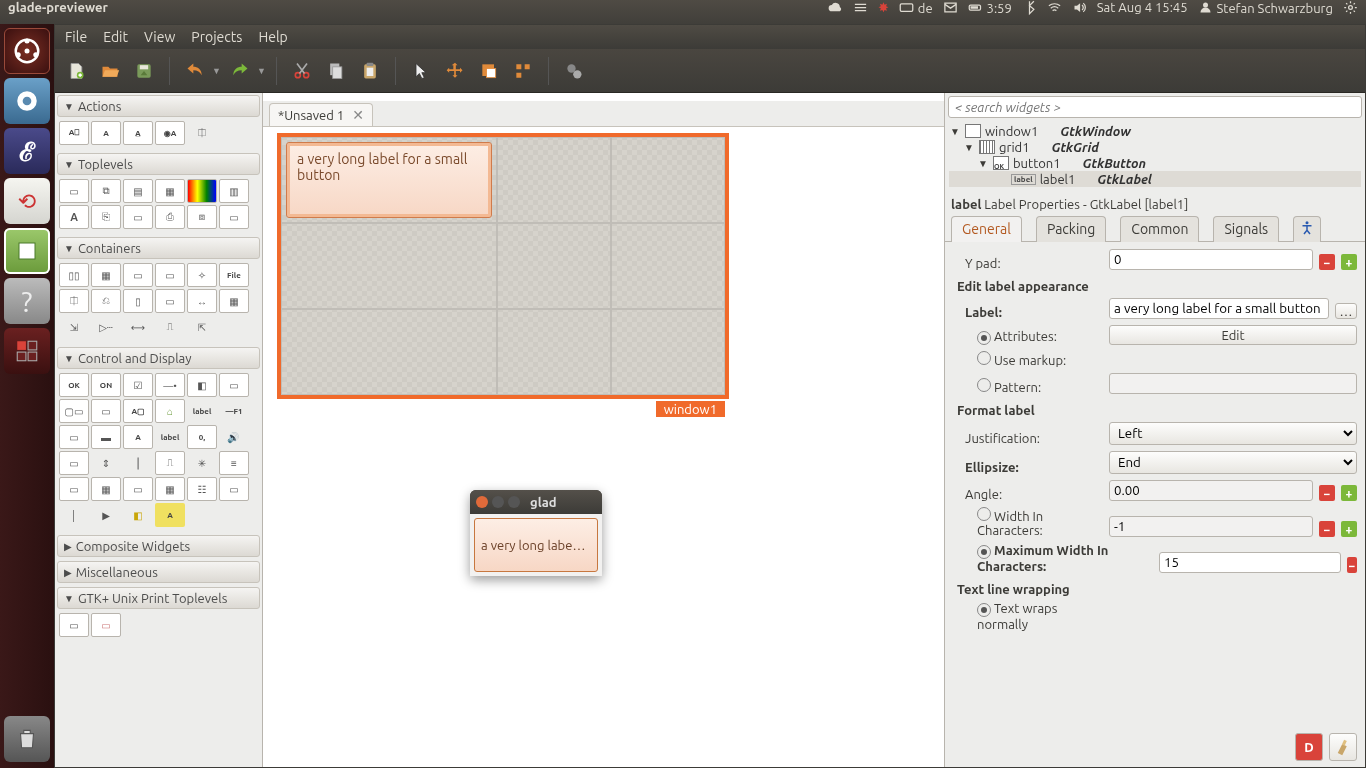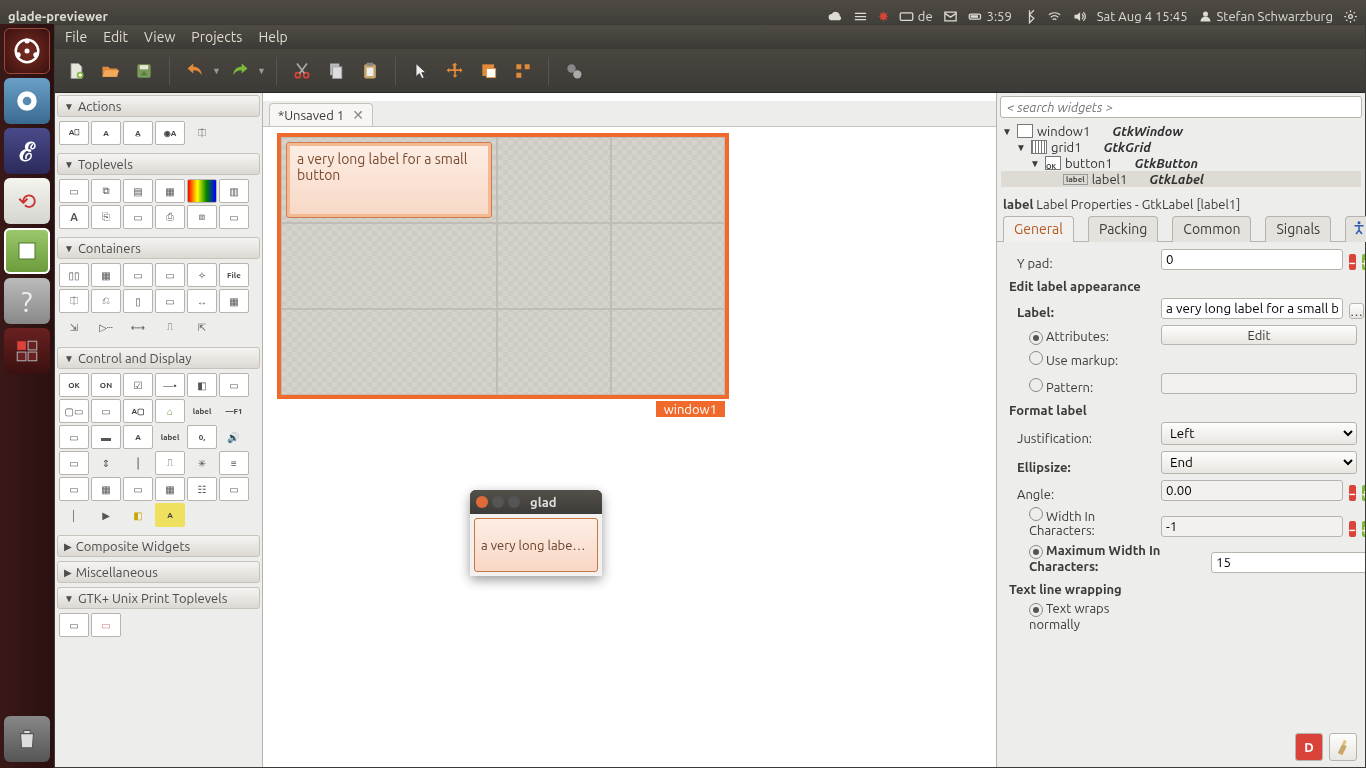--- a/index.html
+++ b/index.html
@@ -1,19 +1,19 @@
 <!DOCTYPE html>
 <html><head>
 <meta charset="utf-8">
 <style>
 * { box-sizing: border-box; margin: 0; padding: 0; font-family: "Ubuntu", "Segoe UI", sans-serif; }
 body { width: 1366px; height: 768px; background: #3c3b37; overflow: hidden; font-size: 13px; color: #3c3b37; }
 
 
-.sysbar { height: 32px; background: linear-gradient(#4f4b44,#3c3b37); color: #dfdbd2; display:flex; align-items:center; padding:0 8px; font-size:13px; }
+.sysbar { height: 32px; background: linear-gradient(#4f4b44,#3c3b37); color: #dfdbd2; display:flex; align-items:flex-start; padding:0 8px; font-size:13px; }
 .sysbar .title { flex: 0 0 auto; font-weight: bold;}
 .sysbar .spacer { flex:1; }
 .sysbar .ind { margin-left: 10px; display:flex; align-items:center; gap:4px;}
 .sysbar svg { width:15px; height:15px; fill:#dfdbd2; }
 
 
 .launcher { position:absolute; left:0; top:24px; bottom:0; width:54px; background: linear-gradient(90deg,#3a1818,#2a1010); padding-top:4px; display:flex; flex-direction:column; align-items:center; gap:4px;}
 .launcher .tile { width:46px; height:46px; border-radius:6px; display:flex; align-items:center; justify-content:center; font-size:20px; color:#fff;}
 .launcher .sep { height:12px;}
 
@@ -24,21 +24,21 @@
 .toolbar { height:44px; background: linear-gradient(#4a4640,#3c3b37); border-bottom:1px solid #2a2824; display:flex; align-items:center; padding:0 6px; gap:4px;}
 .toolbar .tbtn { width:30px; height:30px; display:flex; align-items:center; justify-content:center; border-radius:3px;}
 .toolbar .tbtn svg{width:20px;height:20px;}
 .toolbar .sep { width:1px; height:28px; background:#2a2824; margin:0 6px; border-right:1px solid #555;}
 .toolbar .arrow-dd{font-size:9px;color:#999;margin-left:-2px;align-self:center;}
 
 
 .main { position:absolute; top:68px; bottom:0; left:0; right:0; display:flex;}
 .palette { width:208px; border-right:1px solid #b8b4ad; background:#ededeb; overflow:hidden; display:flex; flex-direction:column;}
 .canvas { flex:1; background:#fff; position:relative; border-right:1px solid #b8b4ad;}
-.inspector { width:368px; background:#ededeb; display:flex; flex-direction:column;}
+.inspector { width:420px; background:#ededeb; display:flex; flex-direction:column;}
 
 
 .phead { background:linear-gradient(#f5f4f2,#dcd9d3); border:1px solid #c7c3bb; border-radius:3px; margin:2px; padding:3px 6px; font-size:13px; color:#4c4c4c; display:flex; align-items:center; gap:4px; font-weight:normal;}
 .phead .tri { font-size:10px;}
 .pgrid { display:flex; flex-wrap:wrap; padding:2px 4px 6px 4px; gap:2px;}
 .pitem { width:30px; height:24px; border:1px solid #b8b4ad; border-radius:2px; background:#fff; display:flex; align-items:center; justify-content:center; font-size:10px; color:#555;}
 .pitem.noborder{border:none;background:none;}
 
 
 .tabstrip { height:26px; display:flex; align-items:end; padding-left:6px; background:#ededeb; border-bottom:1px solid #c7c3bb;margin-top:8px;}

